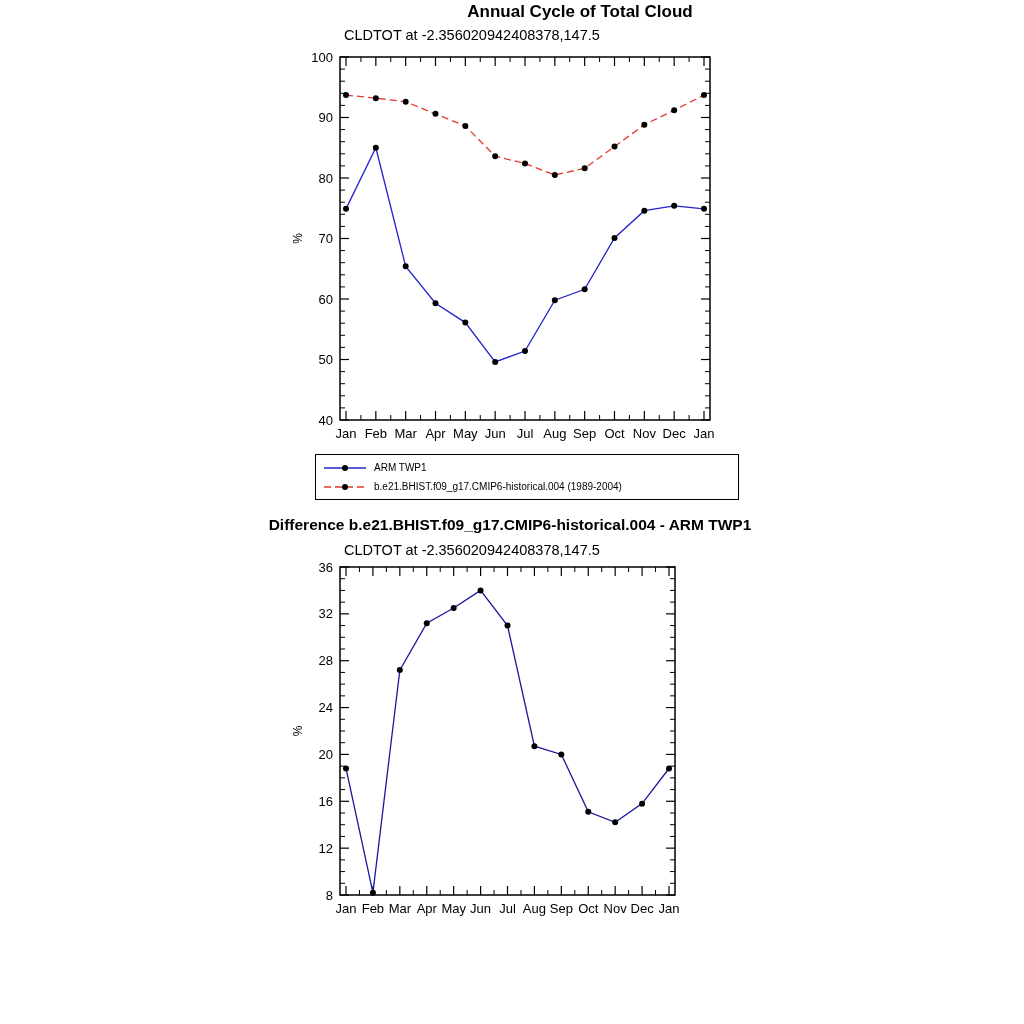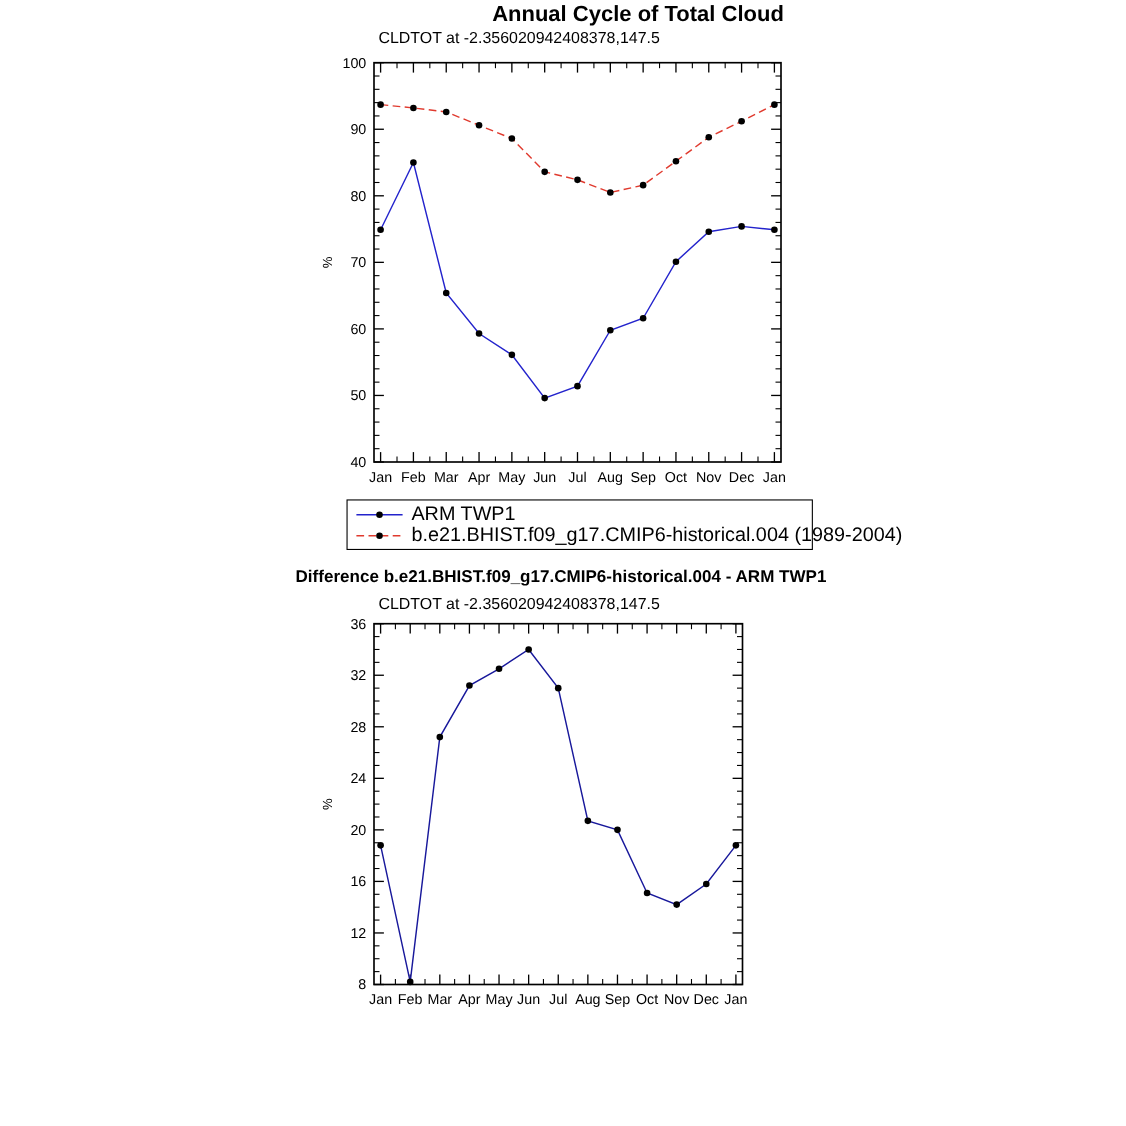--- a/index.html
+++ b/index.html
@@ -1,26 +1,26 @@
 <!DOCTYPE html>
 <html><head>
 <meta charset="utf-8">
 <style>
   html,body{margin:0;padding:0;background:#fff;}
   .page{position:relative;width:1024px;height:1024px;background:#ffffff;
         font-family:"Liberation Sans",sans-serif;color:#000;overflow:hidden;}
   #charts{position:absolute;left:0;top:0;}
   .main-title{position:absolute;font-weight:bold;text-align:center;}
-  #t1{left:330px;top:2px;width:500px;font-size:20px;}
+  #t1{left:330px;top:2px;width:500px;font-size:17px;}
   #s1{position:absolute;left:344px;top:27px;font-size:14.5px;}
   #t2{left:210px;top:516px;width:600px;font-size:15.5px;}
   #s2{position:absolute;left:344px;top:542px;font-size:14.5px;}
   .legend-box{position:absolute;left:315px;top:454px;width:424px;
         border:1px solid #000;padding:3px 6px;box-sizing:border-box;background:#fff;}
-  .leg-row{display:flex;align-items:center;height:19px;font-size:18px;}
+  .leg-row{display:flex;align-items:center;height:19px;font-size:10px;}
   .leg-row .swatch{display:inline-flex;width:46px;height:14px;margin-right:6px;flex:0 0 auto;}
   .leg-label{white-space:nowrap;}
 </style>
 </head>
 <body>
 
 <div class="page">
 
   <div id="t1" class="main-title">Annual Cycle of Total Cloud</div>
   <div id="s1">CLDTOT at -2.356020942408378,147.5</div>

